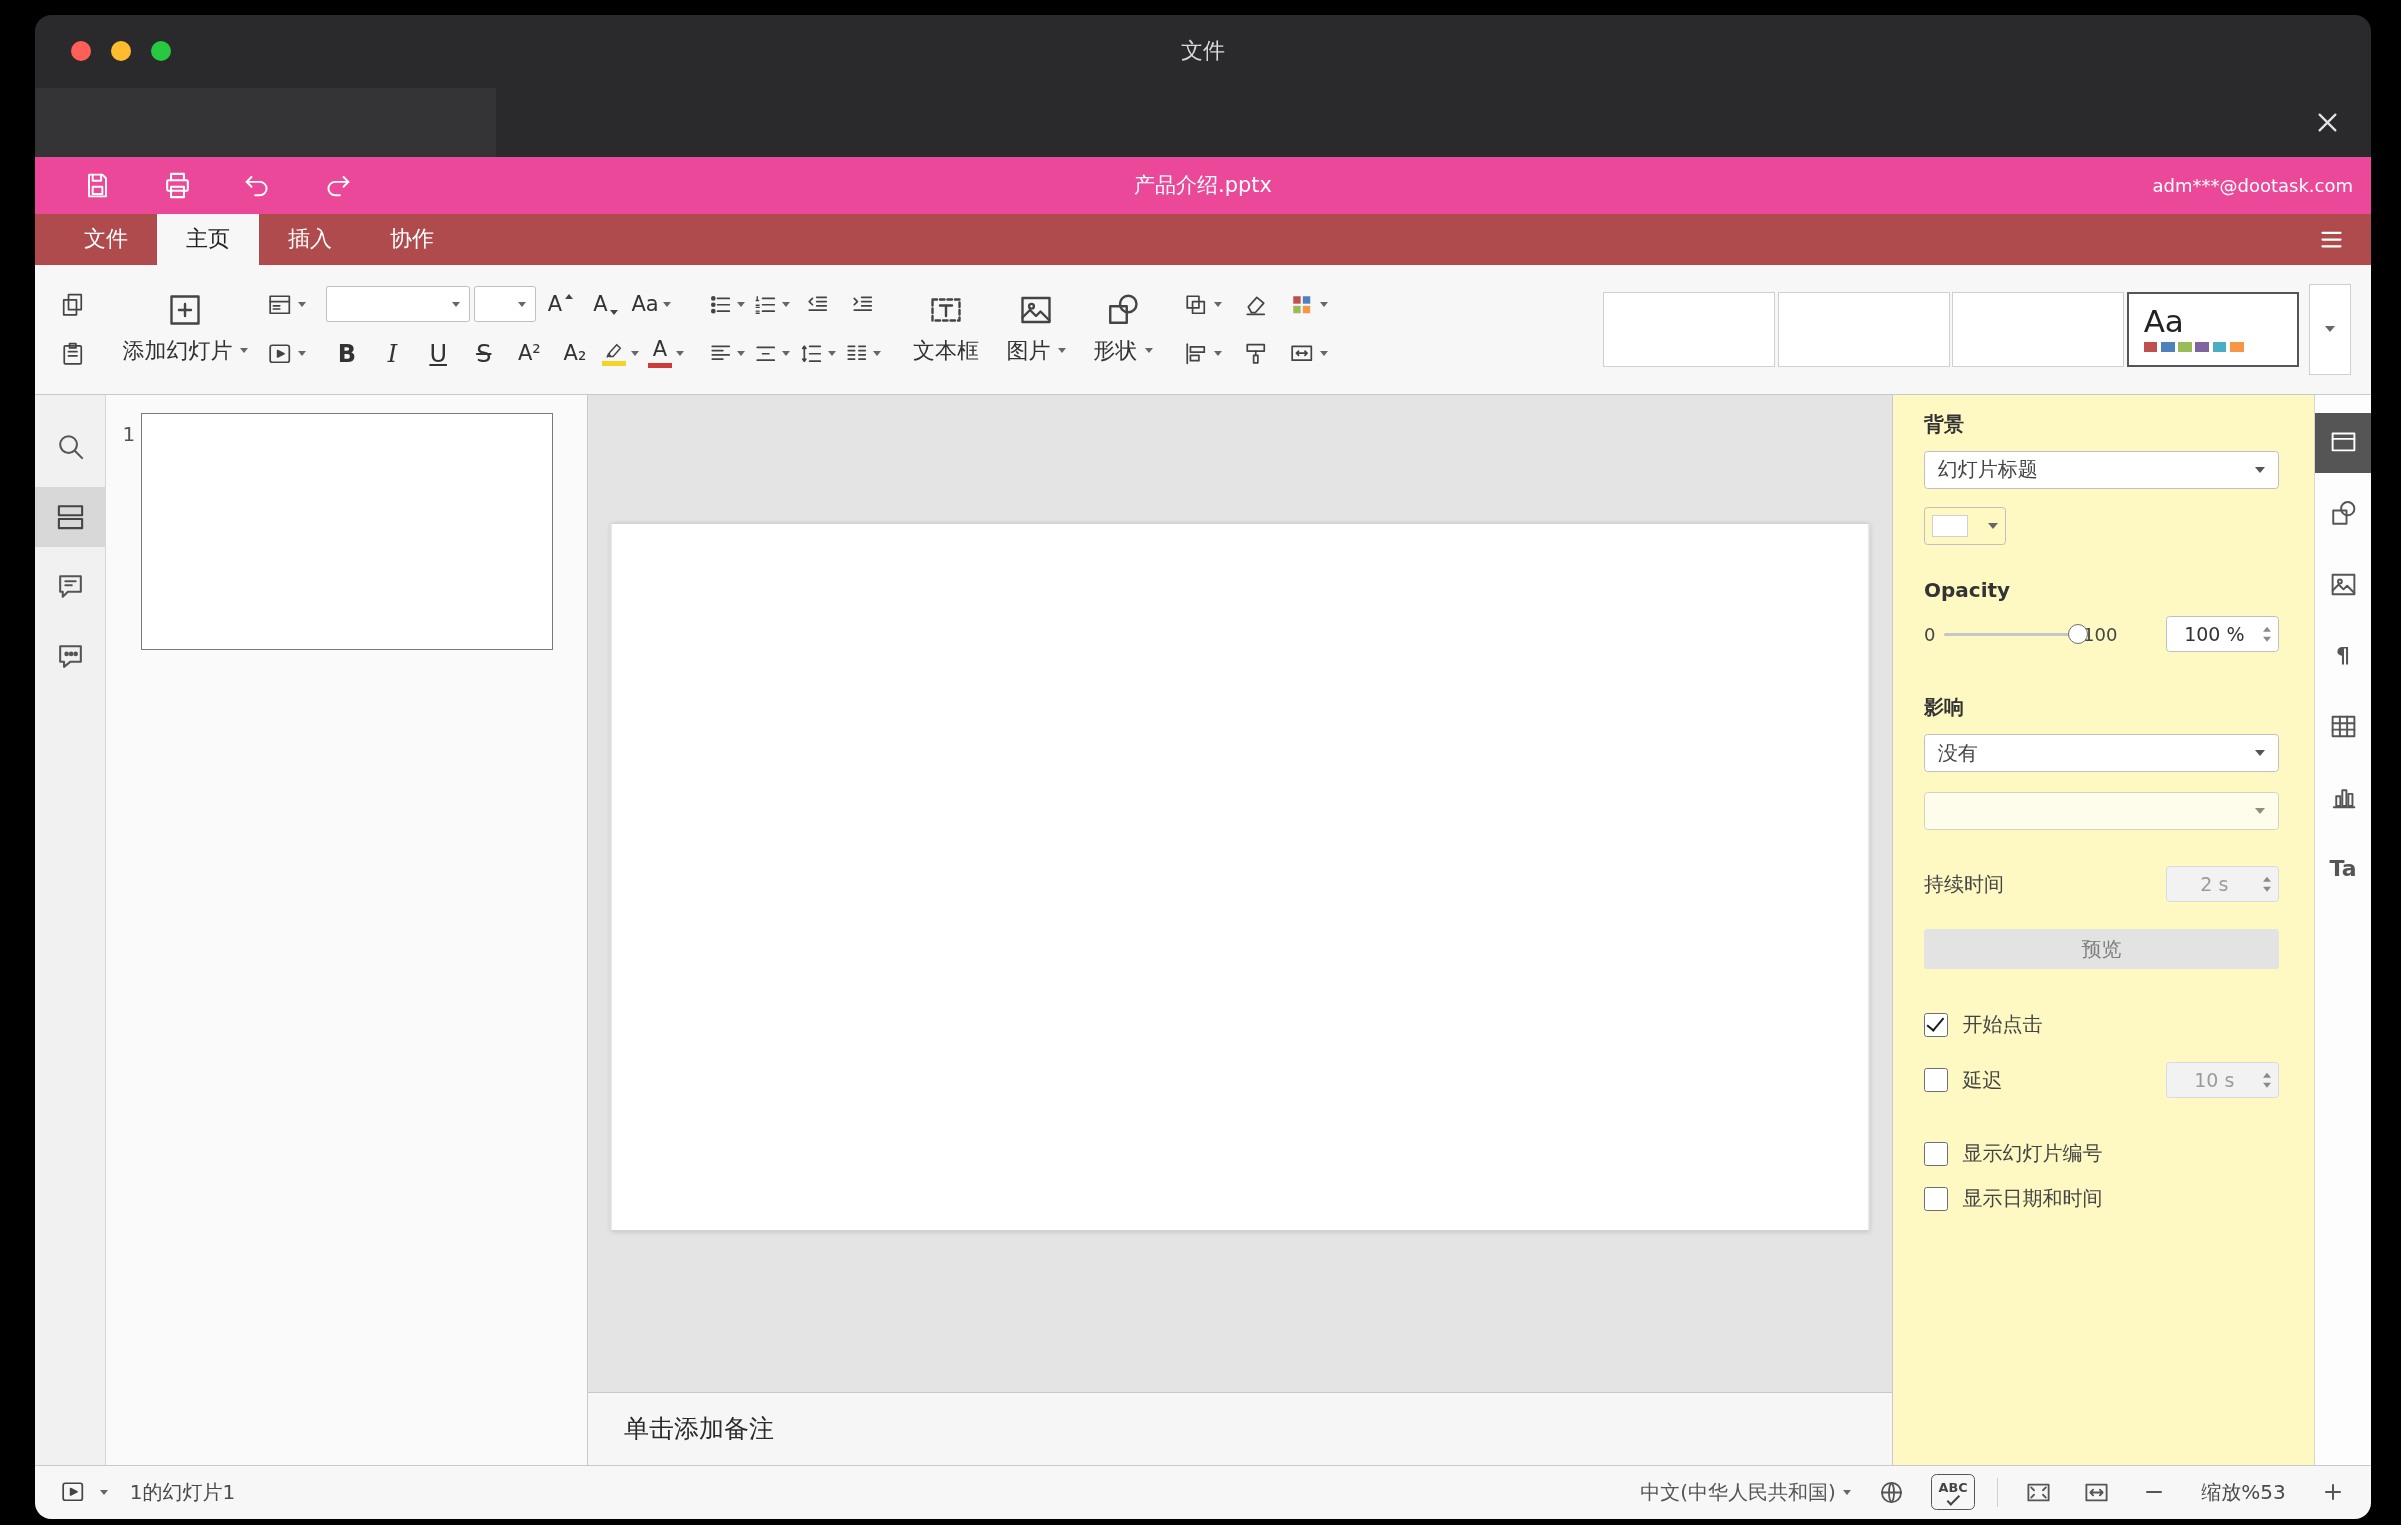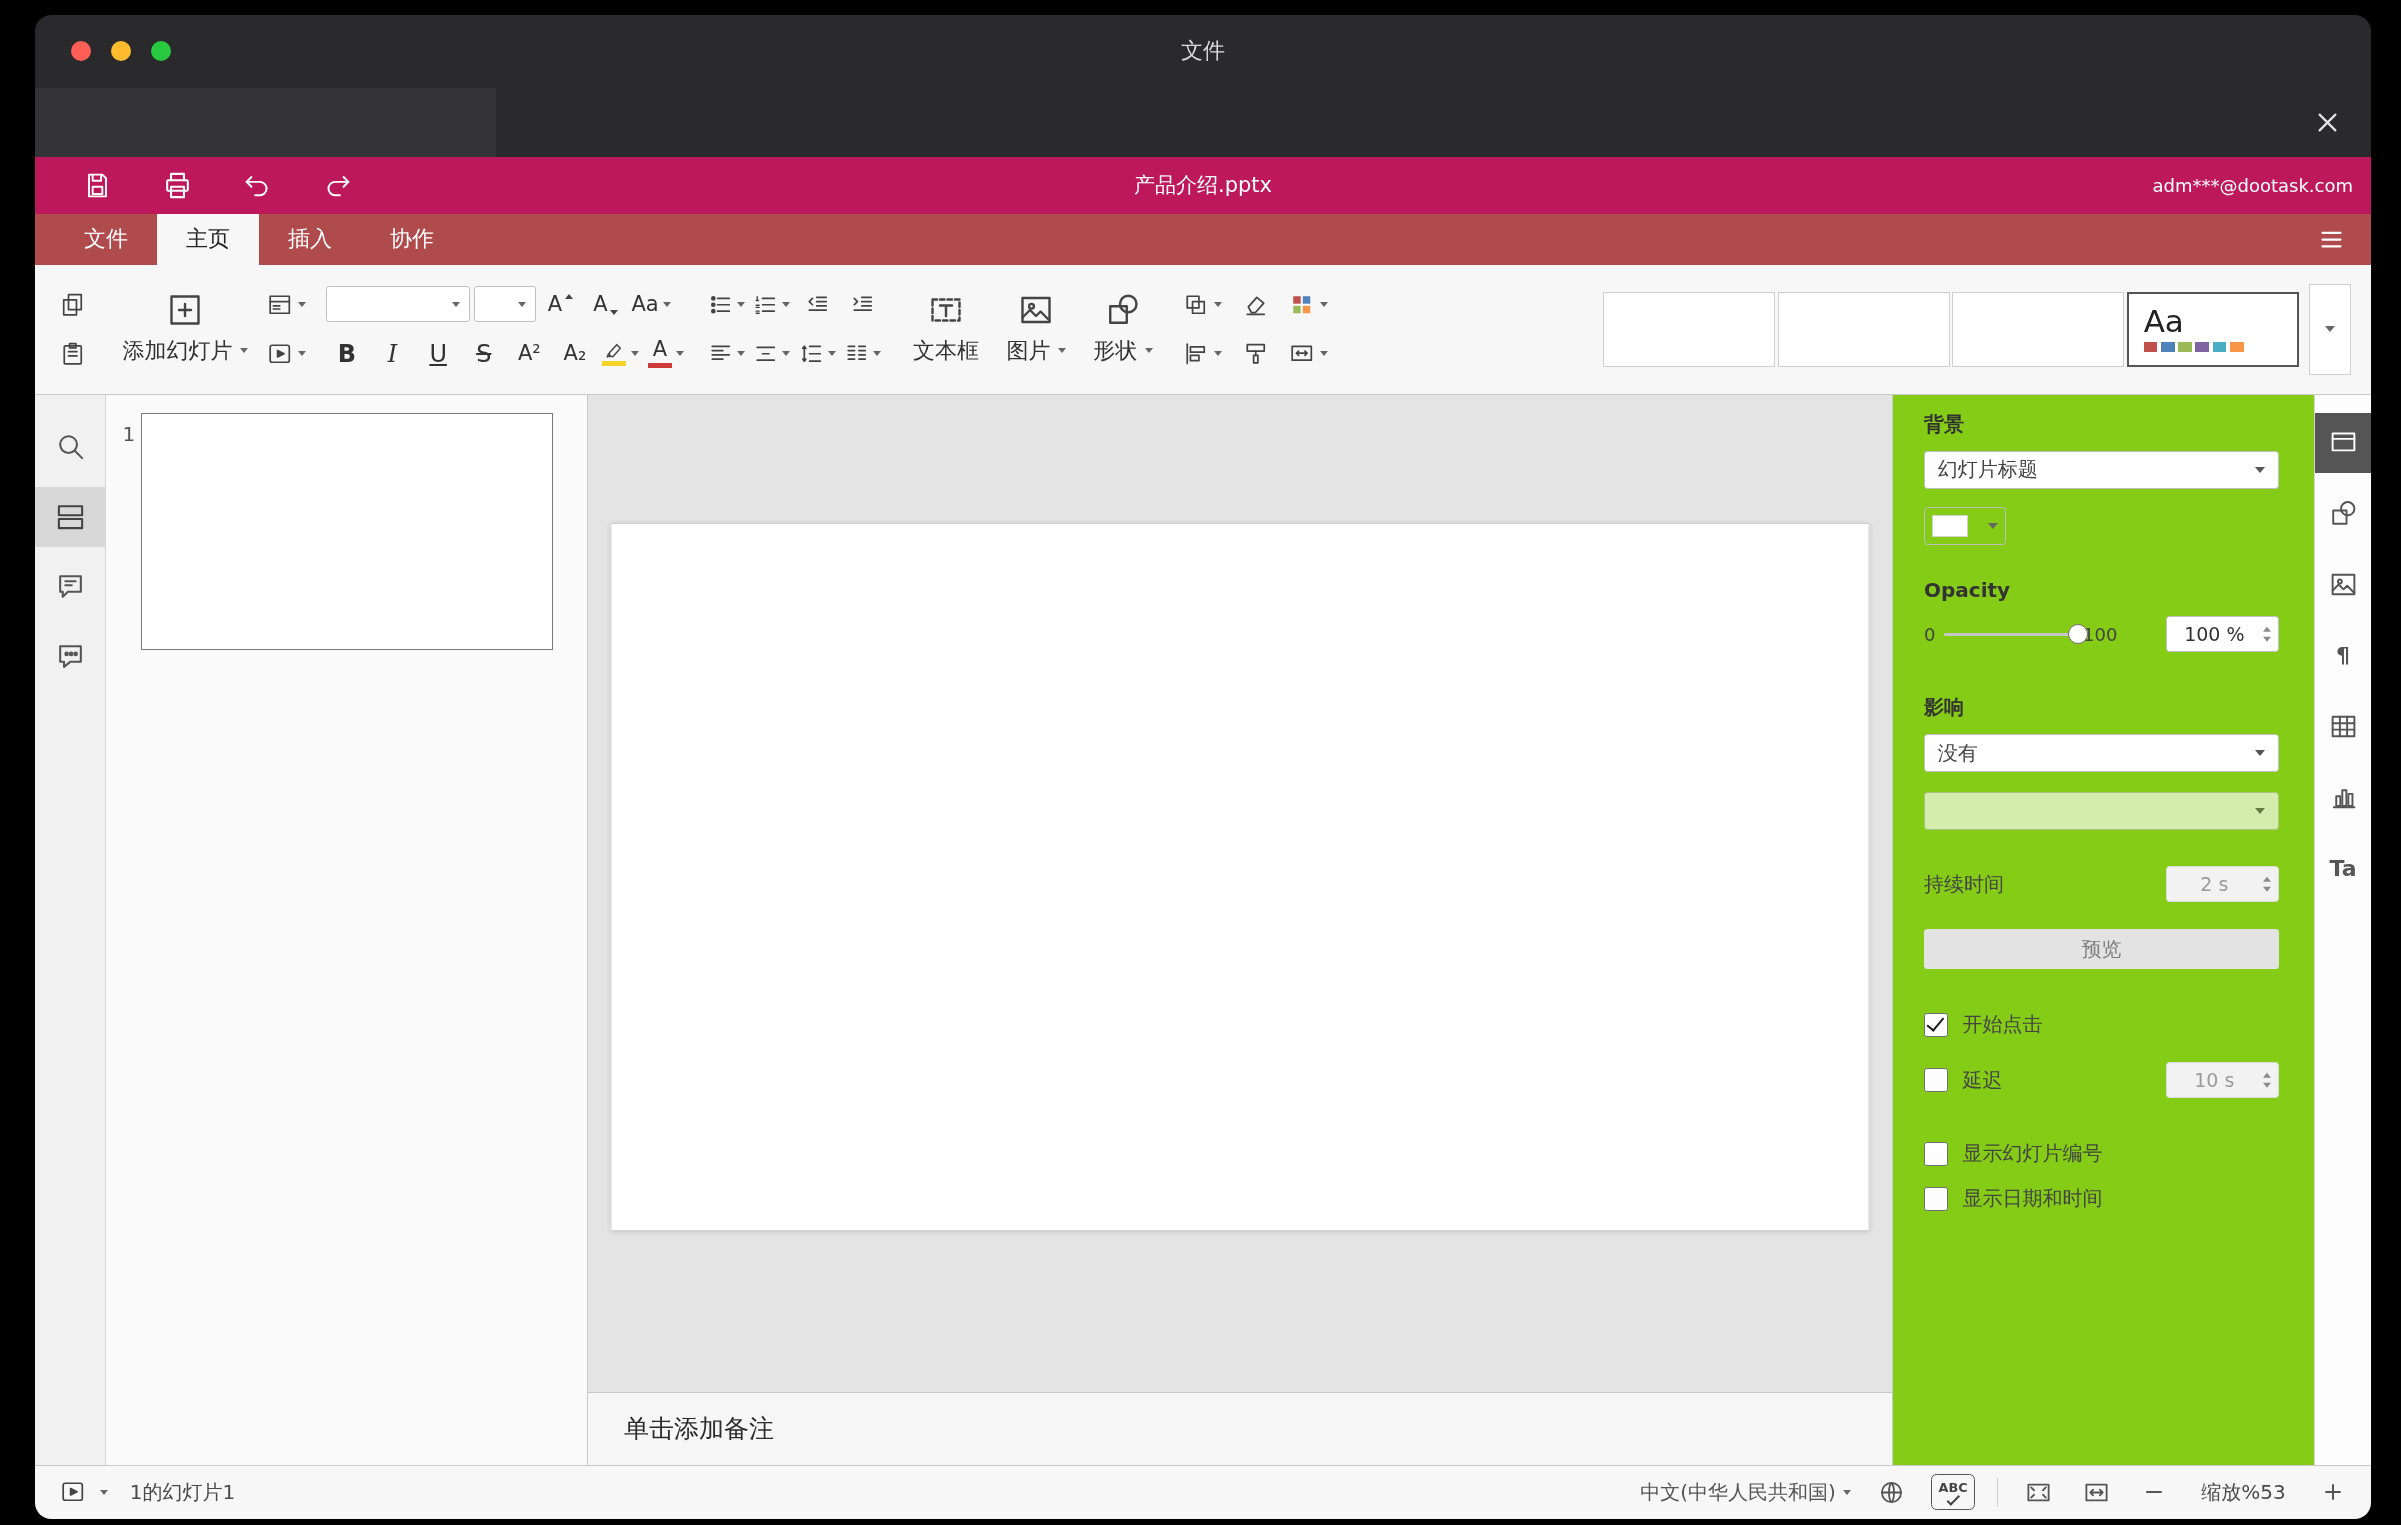--- a/index.html
+++ b/index.html
@@ -20,21 +20,21 @@
   .traffic { position:absolute; left:36px; top:50%; transform:translateY(-50%); display:flex; gap:20px; }
   .light { width:20px; height:20px; border-radius:50%; }
   .light.red{ background:#ff5f57; } .light.yellow{ background:#febc2e; } .light.green{ background:#28c840; }
   .tb-title { color:#d9d9d9; font-size:22px; }
   .substrip { height:69px; position:relative; flex:0 0 auto; }
   .remnant { position:absolute; left:0; top:0; width:461px; height:69px; background:#343437; }
   .close-x { position:absolute; right:24px; top:50%; transform:translateY(-50%); width:40px; height:40px;
              display:flex; align-items:center; justify-content:center; cursor:pointer; }
 
   
-  .red-header { height:57px; background:#be185d; display:flex; align-items:center; position:relative; flex:0 0 auto; }
+  .red-header { height:57px; background:#ec4899; display:flex; align-items:center; position:relative; flex:0 0 auto; }
   .rh-icons { display:flex; align-items:center; gap:44px; padding-left:44px; }
   .rh-btn { width:36px; height:36px; display:flex; align-items:center; justify-content:center; }
   .rh-doc { position:absolute; left:50%; transform:translateX(-50%); color:#fff; font-size:21px; }
   .rh-account { margin-left:auto; padding-right:18px; color:#fff; font-size:18px; }
 
   .tabbar { height:51px; background:#b04b4d; display:flex; align-items:stretch; padding-left:20px; position:relative; flex:0 0 auto; }
   .tab { display:flex; align-items:center; padding:0 29px; color:#fff; font-size:22px; cursor:pointer; }
   .tab.active { background:#f7f7f7; color:#222; }
   .hamburger { position:absolute; right:22px; top:50%; transform:translateY(-50%); width:36px; height:36px;
                display:flex; align-items:center; justify-content:center; }
@@ -92,21 +92,21 @@
            background:#fff; border:0.9px solid #d2d2d2; box-shadow:0 0.9px 5.5px rgba(0,0,0,.18); }
   .placeholder { position:absolute; border:1.8px dashed #bdbdbd; cursor:text; }
   .ph-title { left:157px; top:113px; width:947px; height:254px; display:flex; align-items:flex-end; justify-content:center; padding-bottom:25.5px; }
   .ph-title span { font-size:60px; font-weight:500; color:#161616; letter-spacing:1.8px; }
   .ph-sub { left:157px; top:369px; width:947px; height:175px; display:flex; align-items:flex-start; justify-content:center; padding-top:14.6px; }
   .ph-sub span { font-size:25.5px; color:#222; }
   .notes { height:73px; background:#f6f6f6; border-top:0.9px solid #c9c9c9; display:flex; align-items:center;
            padding-left:36px; font-size:25px; color:#2b2b2b; flex:0 0 auto; cursor:text; }
 
   
-  .right-panel { width:422px; background:#84cc16; border-left:0.9px solid #c9c9c9; padding:16.4px 35px 0 31px;
+  .right-panel { width:422px; background:#fef9c3; border-left:0.9px solid #c9c9c9; padding:16.4px 35px 0 31px;
                  font-size:20px; color:#444; flex:0 0 auto; overflow:hidden; }
   .rp-label { font-weight:bold; color:#333; }
   .rp-select { margin-top:12.8px; height:38px; border:0.9px solid #bfbfbf; border-radius:3.6px; background:#fff;
                display:flex; align-items:center; justify-content:space-between; padding:0 12.8px; cursor:pointer; }
   .rp-select .chev { border-top-color:#555; }
   .color-swatch { margin-top:18px; width:82px; height:38px; border:0.9px solid #bfbfbf; border-radius:3.6px;
                   display:flex; align-items:center; cursor:pointer; }
   .swatch-chip { width:36px; height:22px; border:0.9px solid #d0d0d0; background:#fff; margin-left:7.3px; }
   .color-swatch .chev { margin-left:auto; margin-right:7.3px; }
   .op-row { margin-top:14.6px; display:flex; align-items:center; }

